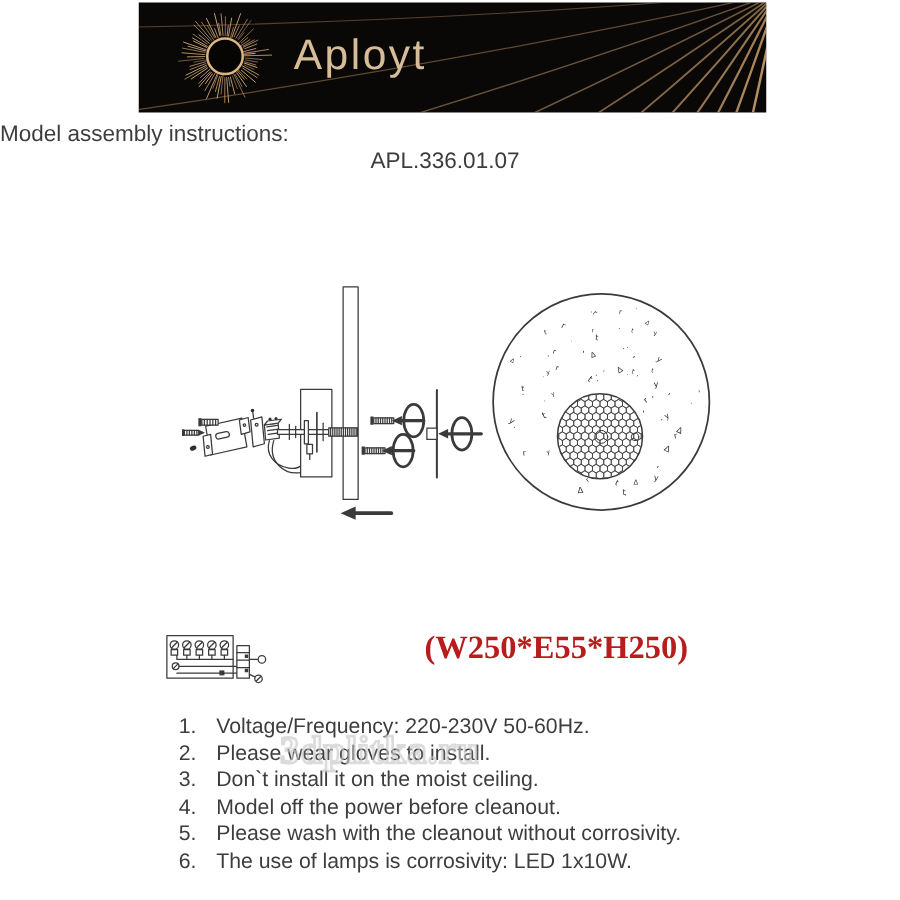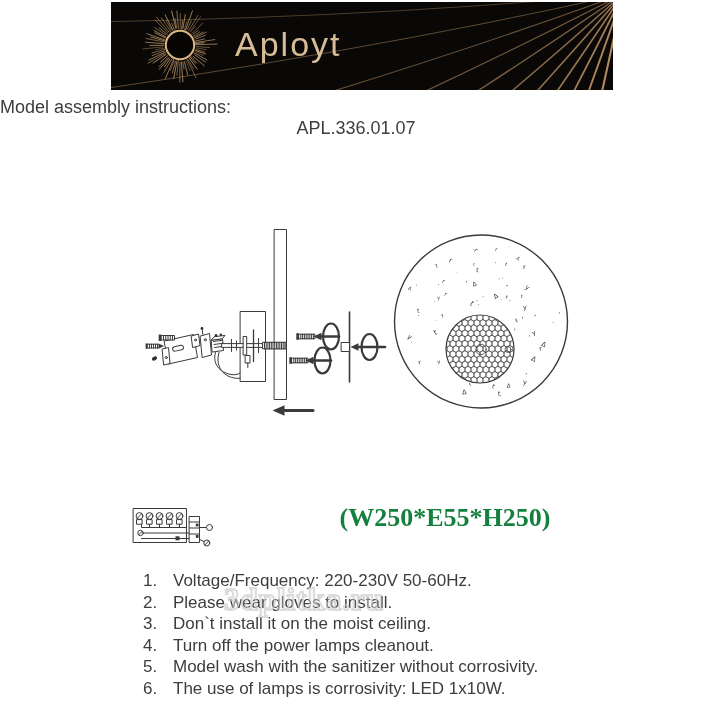--- a/index.html
+++ b/index.html
@@ -12,21 +12,21 @@
          font-family:"Liberation Sans",sans-serif;font-weight:400;}
 
   .title-line{position:absolute;left:0;top:97px;width:720px;text-align:left;
               font-size:18px;color:#3d3d3d;}
   .model-line{position:absolute;left:0;top:118px;width:712px;text-align:center;
               font-size:18px;color:#3d3d3d;}
 
   svg.diagram{position:absolute;left:0;top:0;width:720px;height:720px;}
 
   .dims{position:absolute;left:330px;top:503px;width:230px;text-align:center;
-        font-family:"Liberation Serif",serif;font-weight:700;font-size:26px;color:#15803d;}
+        font-family:"Liberation Serif",serif;font-weight:700;font-size:26px;color:#b91c1c;}
 
   .instructions{position:absolute;left:143px;top:570px;margin:0;padding:0;list-style:none;width:470px;}
   .instructions li{display:flex;font-size:17px;line-height:21.5px;color:#3d3d3d;}
   .instructions .num{width:30px;flex:none;}
 
   .watermark{position:absolute;left:224px;top:582px;z-index:5;
              font-size:31px;font-weight:700;letter-spacing:1px;
              color:rgba(205,205,205,0.40);
              -webkit-text-fill-color:rgba(220,220,220,0.15);
              -webkit-text-stroke:2px rgba(198,198,198,0.62);
@@ -492,25 +492,25 @@
       <li>
         <span class="num">2.</span>
         <span class="txt">Please wear gloves to install.</span>
       </li>
       <li>
         <span class="num">3.</span>
         <span class="txt">Don`t install it on the moist ceiling.</span>
       </li>
       <li>
         <span class="num">4.</span>
-        <span class="txt">Turn off the power lamps cleanout.</span>
+        <span class="txt">Model off the power before cleanout.</span>
       </li>
       <li>
         <span class="num">5.</span>
-        <span class="txt">Model wash with the sanitizer without corrosivity.</span>
+        <span class="txt">Please wash with the cleanout without corrosivity.</span>
       </li>
       <li>
         <span class="num">6.</span>
         <span class="txt">The use of lamps is corrosivity: LED 1x10W.</span>
       </li>
     </ol>
 
   <div class="watermark">3dplitka.ru</div>
 </div>
 

